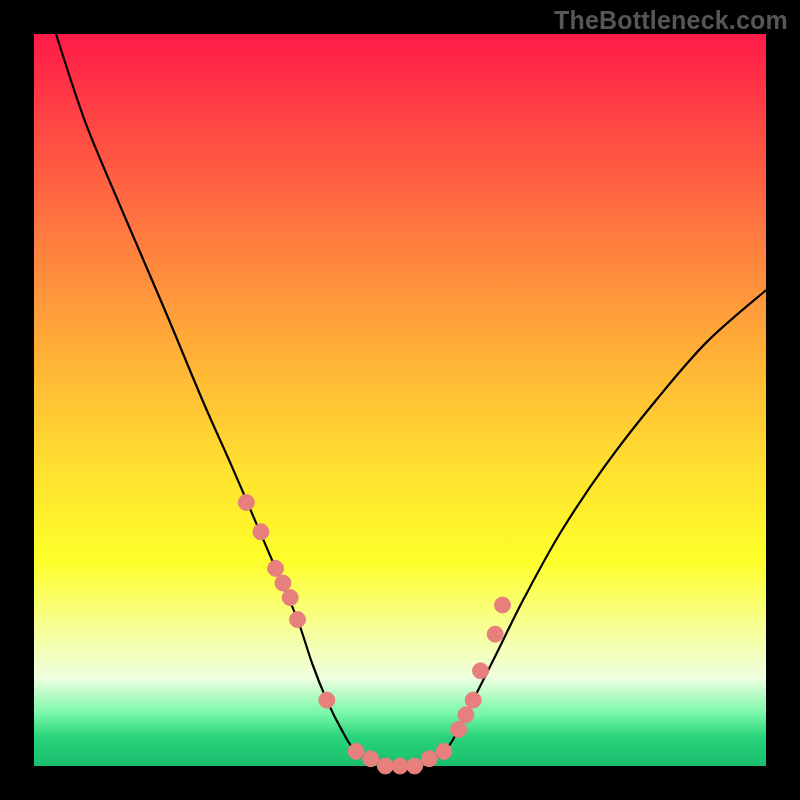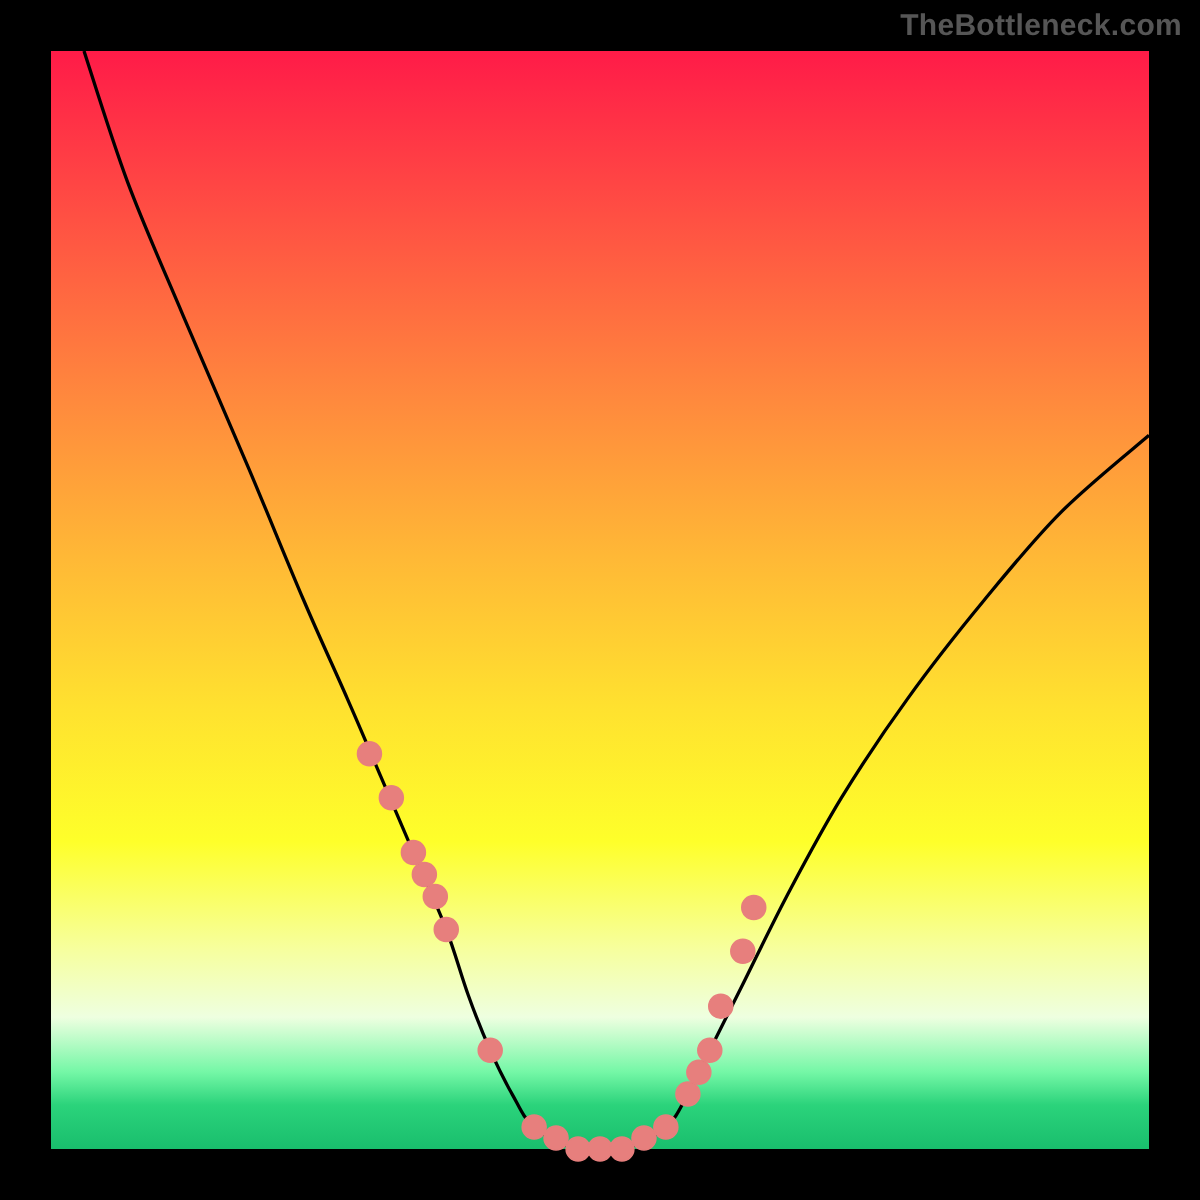--- a/index.html
+++ b/index.html
@@ -29,21 +29,21 @@
       #74f7a6 93%,
       #2bd37b 96%,
       #19be6d 100%
     );
   }
   .watermark {
     position: absolute;
     top: 6px;
     right: 12px;
     font-family: Arial, Helvetica, sans-serif;
-    font-size: 20px;
+    font-size: 25px;
     font-weight: 600;
     color: #565656;
     letter-spacing: 0.2px;
   }
   svg.overlay {
     position: absolute;
     left: 34px;
     top: 34px;
     width: 732px;
     height: 732px;

